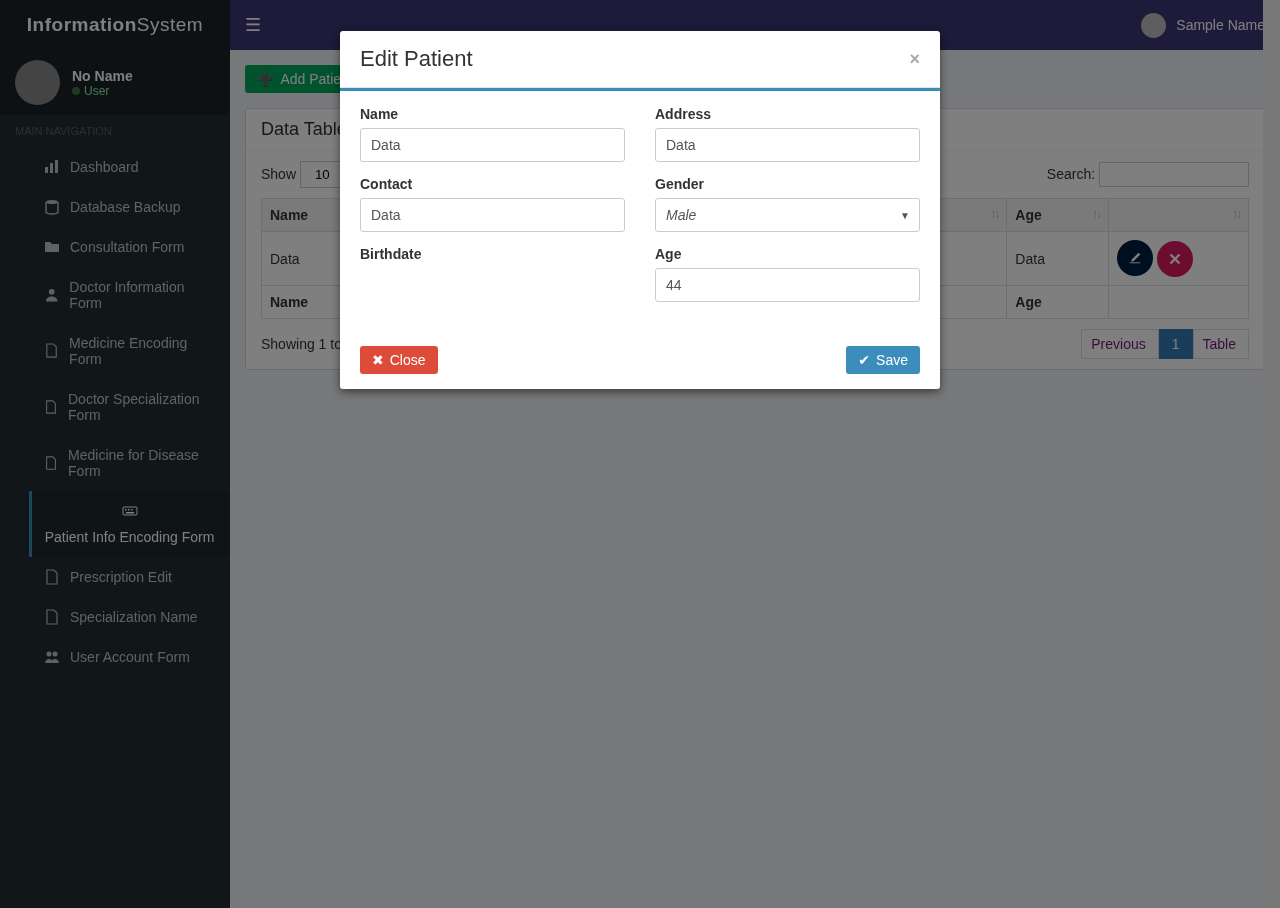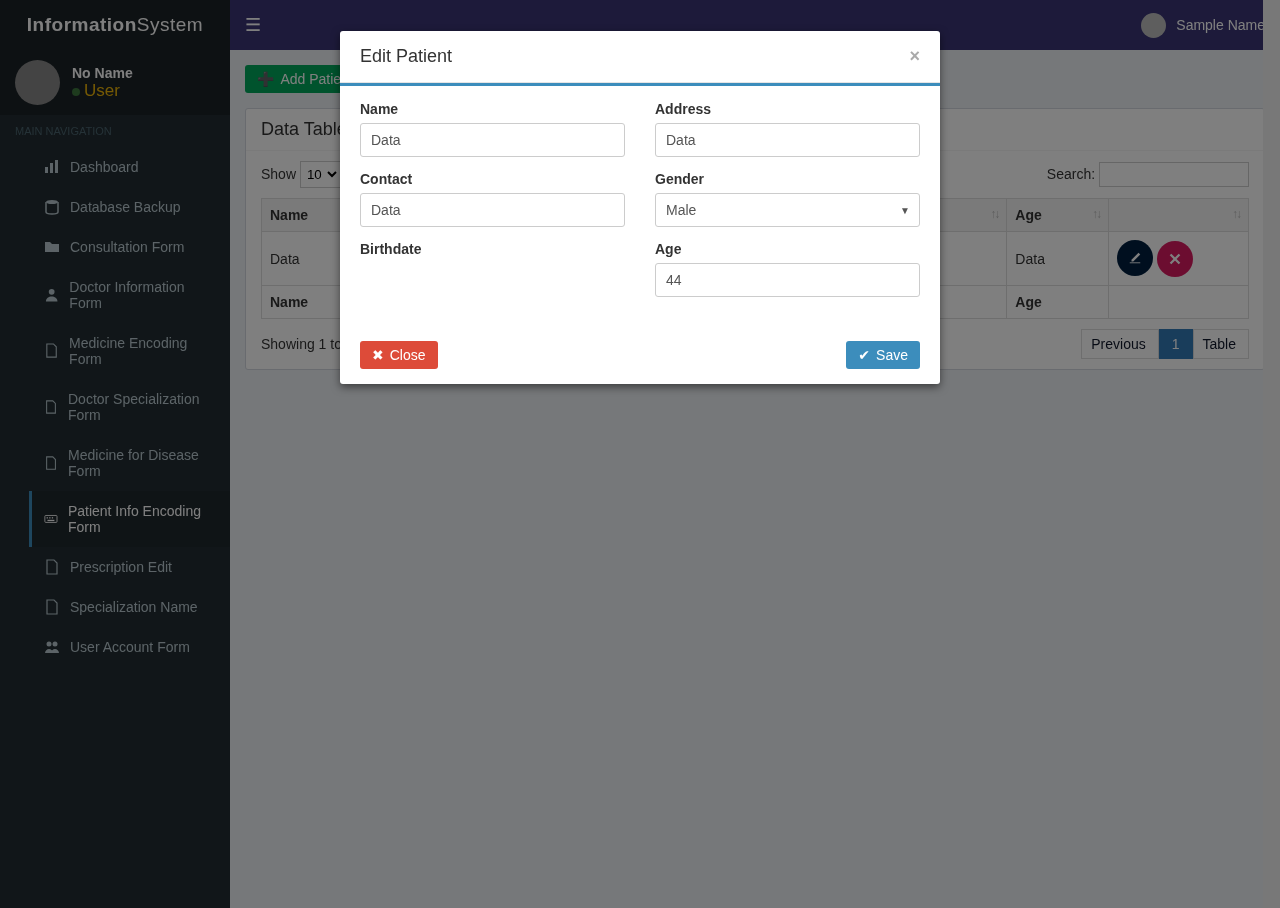--- a/index.html
+++ b/index.html
@@ -58,26 +58,26 @@
   background: #222d32;
   color: #b8c7ce;
 }
 .user-panel {
   padding: 10px 15px;
   display:flex; align-items:center; gap:12px;
   background: #1a2226;
 }
 .avatar-lg { width: 45px; height: 45px; border-radius:50%; background:#888; }
 .user-info .uname { color:#fff; font-weight:600; }
-.user-info .ustatus { font-size:17px; color:#eab308; }
+.user-info .ustatus { font-size:12px; color:#86efac; }
 .status-dot { width:8px; height:8px; border-radius:50%; background:#3c763d; display:inline-block; margin-right:4px; }
 
 .nav-header { padding: 10px 15px; font-size:11px; color:#4b646f; text-transform:uppercase; }
 .nav-item { display:flex; align-items:center; gap:10px; padding:12px 15px; cursor:pointer;margin-left:29px; }
-.nav-item.active { border-left:3px solid #3c8dbc; background:#1e282c; color:#fff; padding-left:12px; }
+.nav-item.active { border-left:3px solid #3c8dbc; background:#1e282c; color:#fff; padding-left:12px;flex-direction:column; }
 .nav-icon { width:16px; height:16px; display:inline-flex; align-items:center; justify-content:center; fill: currentColor; }
 
 
 .content {
   position:absolute;
   top:50px; left:230px; right:0; bottom:0;
   padding:15px;
   background:#ecf0f5;
   overflow:auto;
 }
@@ -86,52 +86,52 @@
 .btn-danger  { background:#dd4b39; }
 .btn-info    { background:#3c8dbc; }
 .btn-navy    { background:#001f3f; border-radius:22px; width:36px; height:36px; justify-content:center; padding:0; }
 .btn-maroon  { background:#d81b60; width:36px; height:36px; border-radius:22px; justify-content:center; padding:0; }
 
 .box { background:#fff; border:1px solid #d2d6de; border-radius:3px; margin-top:15px; }
 .box-header { padding:10px 15px; border-bottom:1px solid #f4f4f4; font-size:18px; }
 .box-body { padding:10px 15px; }
 
 .dt-top { display:flex; justify-content:space-between; align-items:center; margin-bottom:10px; }
-.dt-len select { border:1px solid #ccc; padding:4px 2px; background:#fff; }
+.dt-len select { border:1px solid #ccc; padding:4px 10px; background:#fff; }
 .dt-search input { border:1px solid #ccc; padding:4px 8px; width:150px; }
 
 table.dt { width:100%; border-collapse:collapse; }
 table.dt th, table.dt td { border:1px solid #ddd; padding:8px; text-align:left; }
 table.dt thead th { background:#f4f4f4; position:relative; }
 .sort-ic { position:absolute; right:8px; top:8px; opacity:.3; font-size:12px; letter-spacing:-2px;}
 .actions-cell { text-align:center; }
 
 .dt-info-row { display:flex; justify-content:space-between; align-items:center; margin-top:10px; }
 .pagination { display:flex; }
 .pagination .pbtn { border:1px solid #ddd; padding:6px 12px; background:#fff; color:#777; cursor:pointer; }
 .pagination .pbtn.active { background:#337ab7; color:#fff; border-color:#337ab7; }
-.pagination .pbtn.disabled { color:#0f172a; cursor:not-allowed;padding-left:9px; }
+.pagination .pbtn.disabled { color:#701a75; cursor:not-allowed;padding-left:9px; }
 
 
 .backdrop { position:absolute; inset:0; background:rgba(0,0,0,.5); }
 .modal {
   position:absolute; top:31px; left:50%; transform:translateX(-50%);
   width:600px; background:#fff; border-radius:3px;
   box-shadow:0 3px 9px rgba(0,0,0,.5);
 }
 .modal-header { padding:15px 20px; border-bottom:1px solid #e5e5e5; display:flex; justify-content:space-between; align-items:center; }
-.modal-title { font-size:18px; font-weight:500; color:#333; }
+.modal-title { font-size:22px; font-weight:500; color:#333; }
 .modal-close { color:#aaa; font-size:18px; cursor:pointer; font-weight:bold; }
 .accent-bar { height:3px; background:#3c8dbc; }
 .modal-body { padding:15px 20px; }
 .form-row { display:flex; gap:30px; margin-bottom:14px; }
 .form-group { flex:1; display:flex; flex-direction:column; gap:6px; }
 .form-group label { font-weight:700; color:#333; }
 .form-control { width:100%; border:1px solid #ccc; border-radius:3px; padding:8px 10px; font-size:14px; color:#555; background:#fff; }
-select.form-control { appearance:none; -webkit-appearance:none; background-image: none; }
+select.form-control { appearance:none; -webkit-appearance:none; background-image: none; font-style: italic; }
 .select-wrap { position:relative; }
 .select-caret { position:absolute; right:10px; top:50%; transform:translateY(-50%); pointer-events:none; font-size:10px; color:#555; }
 .modal-footer { padding:15px 20px; display:flex; justify-content:space-between; }
 
 
 .right-gutter { position:absolute; top:0; right:0; bottom:0; width:17px; background:#f1f1f1; }
 </style>
 </head>
 <body>
 

